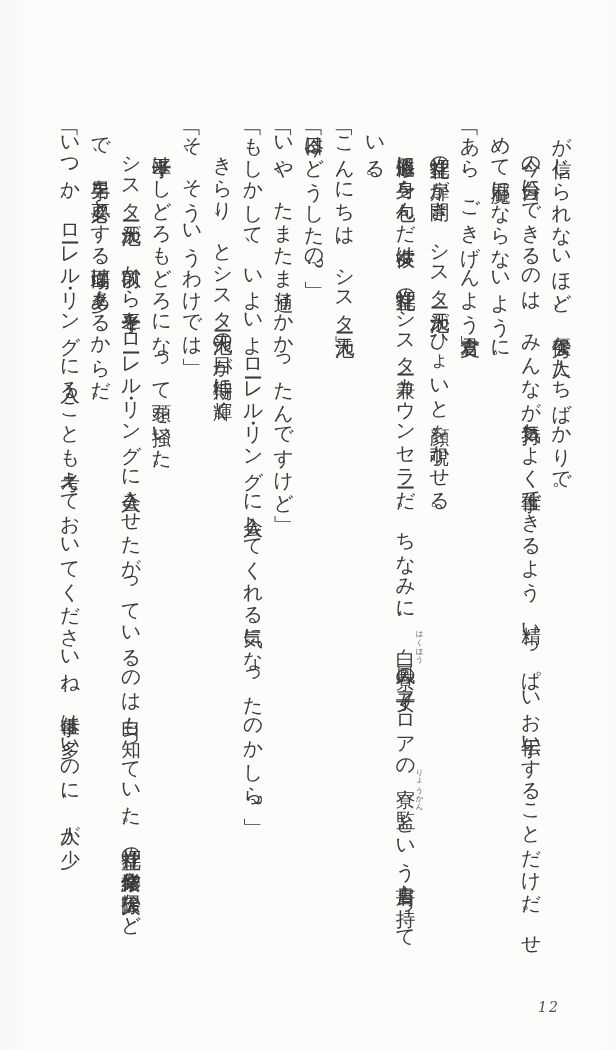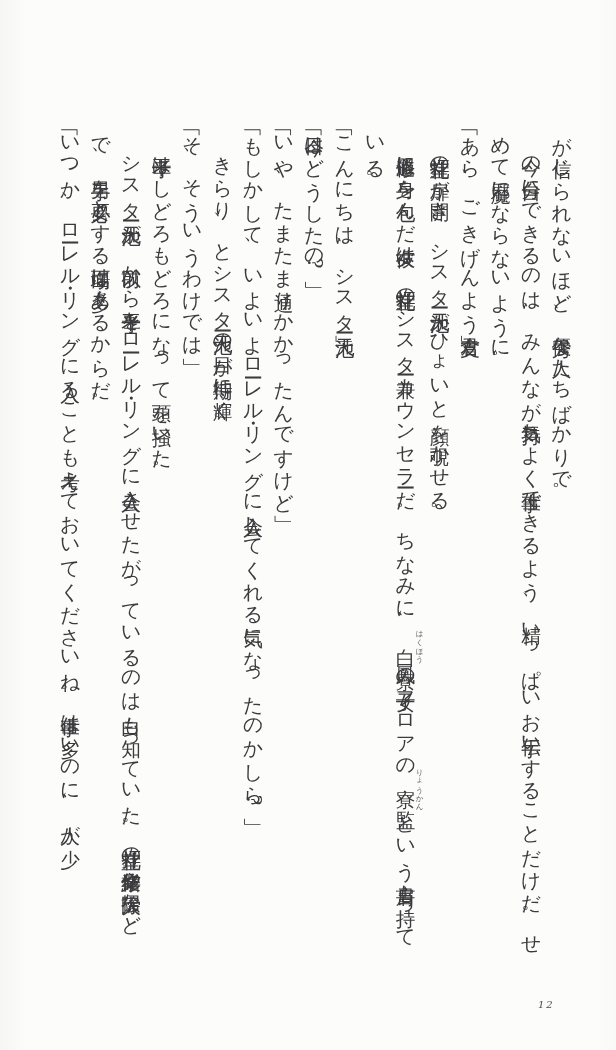--- a/index.html
+++ b/index.html
@@ -42,21 +42,21 @@
   rt{
     font-size:7.5px;
     letter-spacing:0;
     color:#5a5a5e;
     font-family:inherit;
   }
   .page-number{
     position:absolute;
     left:538px;
     top:999px;
-    font-size:10px;
+    font-size:14px;
     font-style:italic;
     letter-spacing:2px;
     color:var(--pagenum);
     font-family:"DejaVu Serif","Liberation Serif",serif;
   }
 </style>
 </head>
 <body>
 
 <main class="page">

